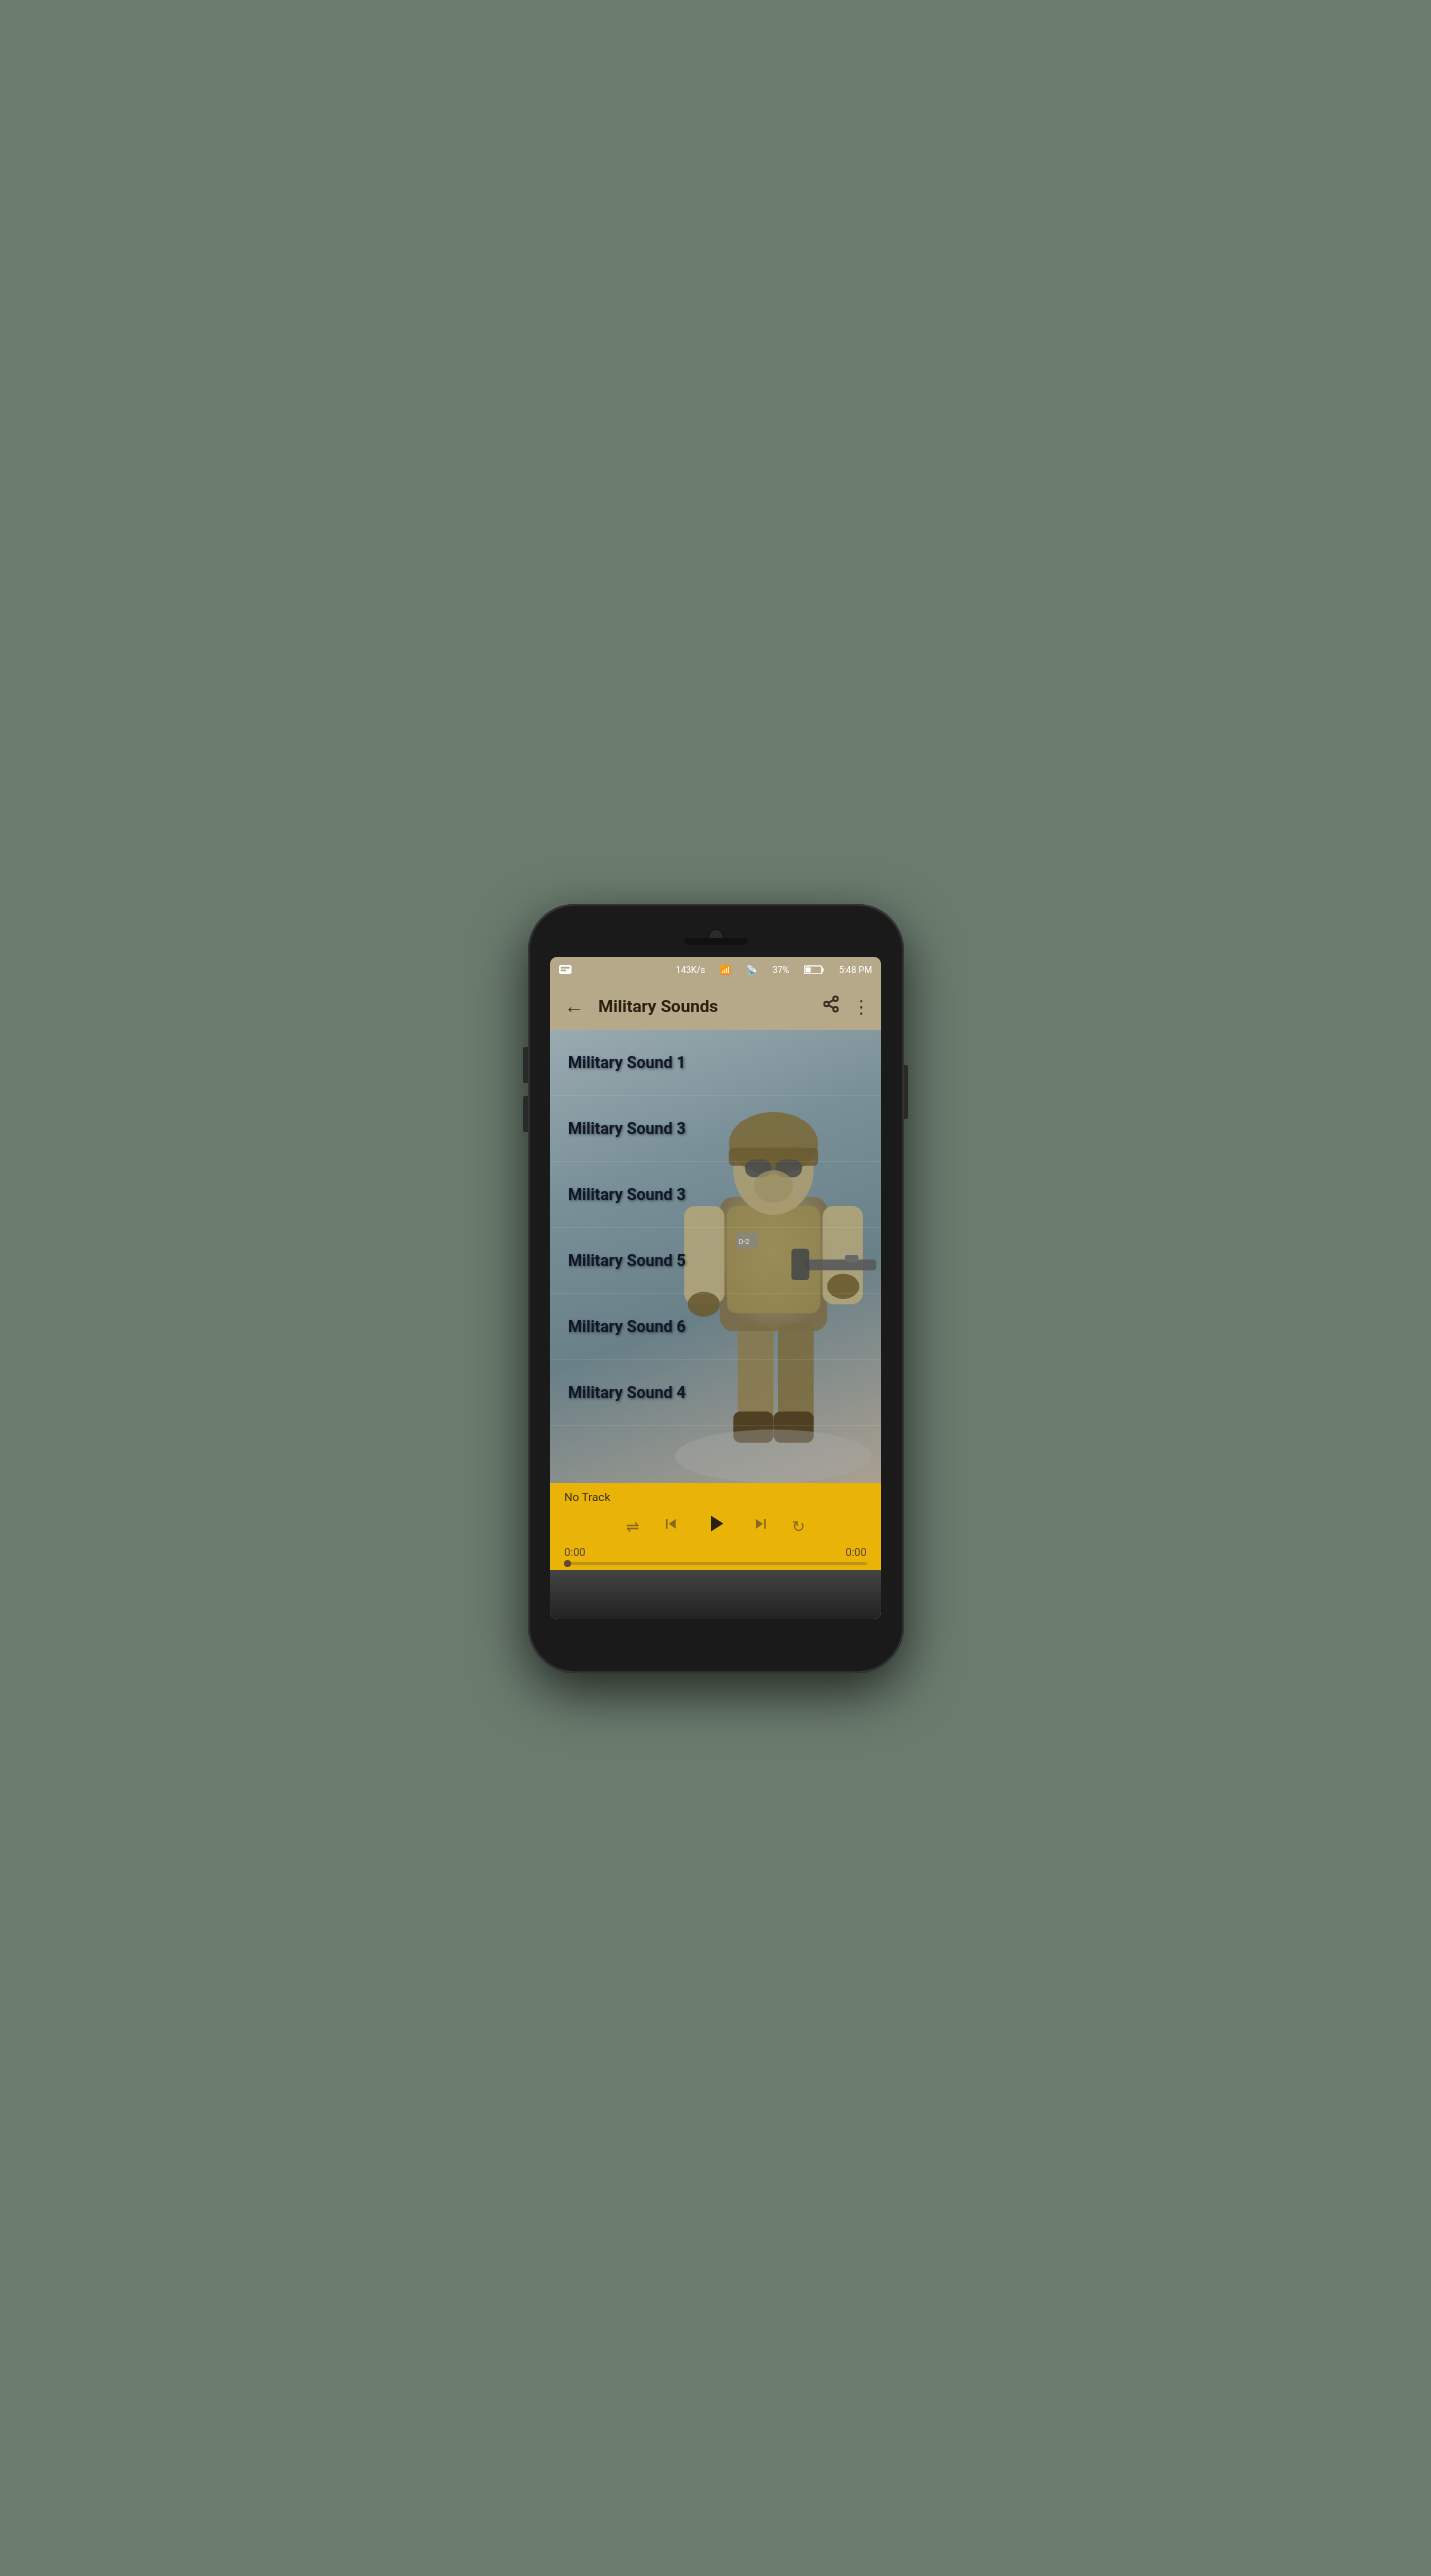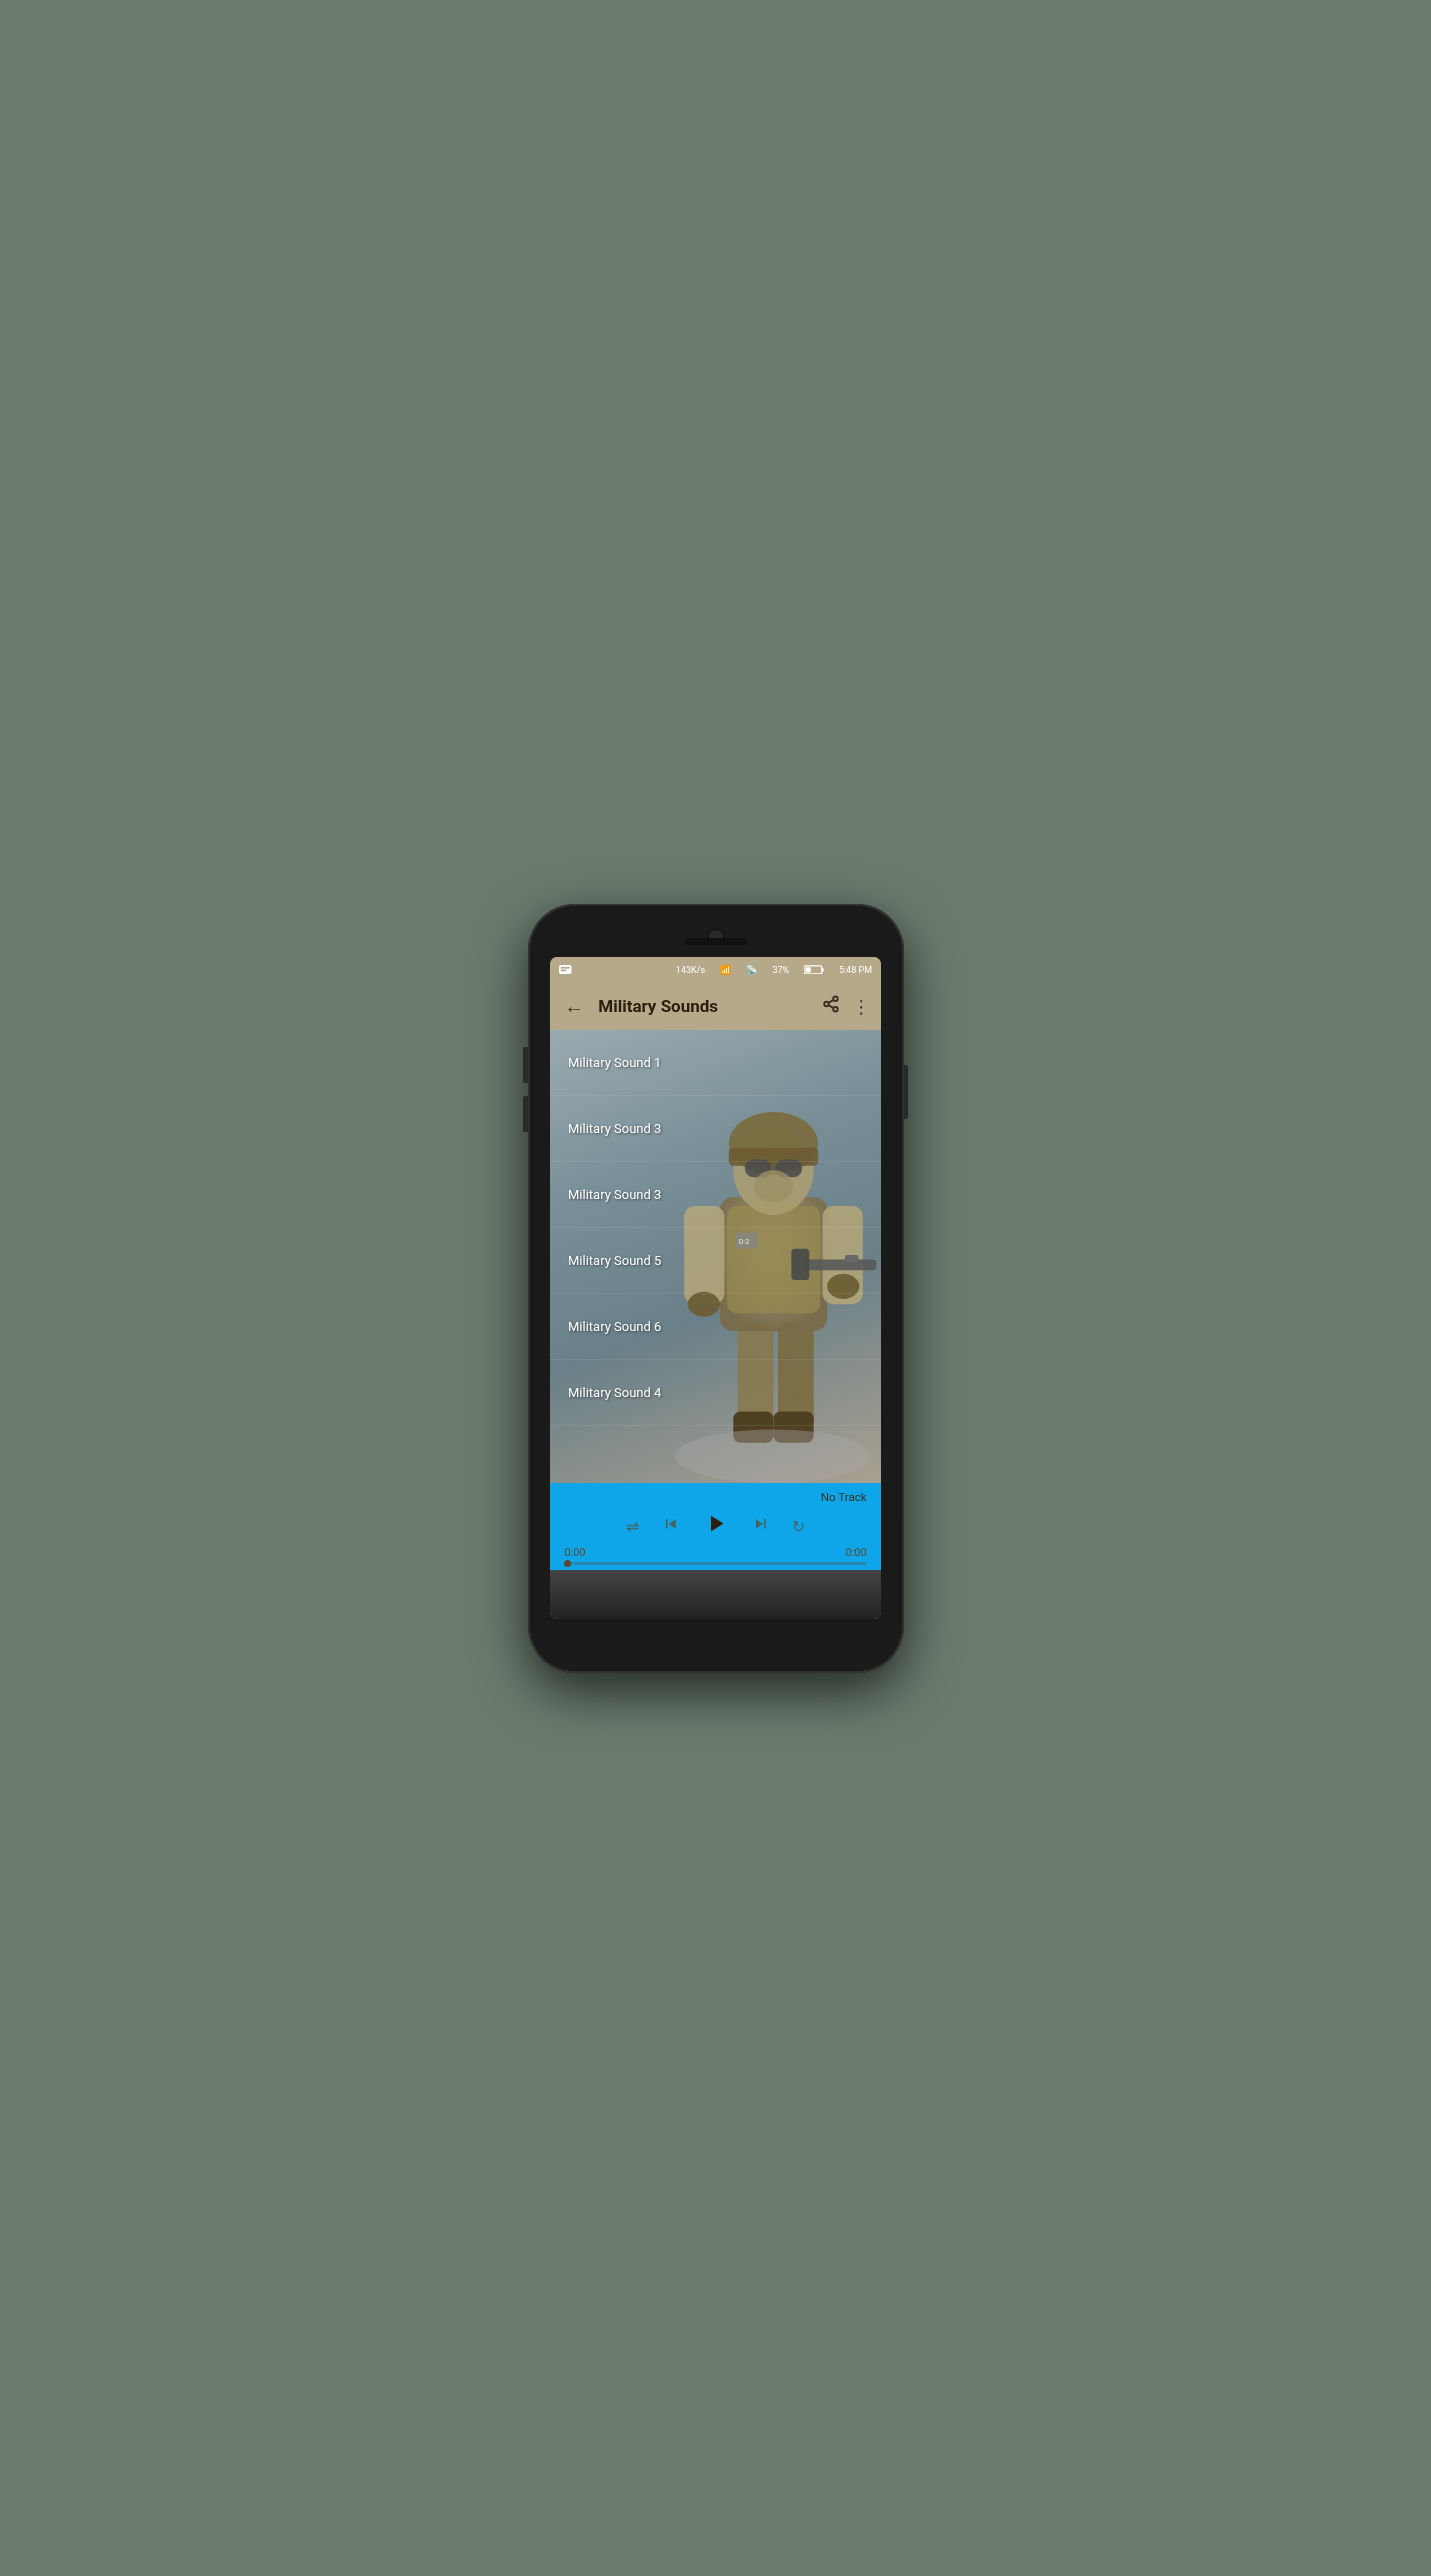--- a/index.html
+++ b/index.html
@@ -187,32 +187,31 @@
     .track-item {
       height: 66px;
       display: flex;
       align-items: center;
       padding: 0 18px;
       cursor: pointer;
       border-bottom: 0.9px solid rgba(255,255,255,0.08);
     }
 
     .track-name {
-      font-size: 13px;
-      color: #ffffff;
-      font-weight: 400;
+      font-size: 16px;
+      color: #0f172a;
+      font-weight: 700;
       text-shadow: 0.9px 0.9px 2.7px rgba(0,0,0,0.5);
     }
 
     
     .player-bar {
-      background: #0ea5e9;
+      background: #eab308;
       flex-shrink: 0;
       padding: 7.2px 14.3px 5.4px;
-      text-align: right;
     }
 
     .player-track-name {
       font-size: 11.6px;
       color: #3a3020;
       margin-bottom: 5.4px;
     }
 
     .player-controls {
       display: flex;

